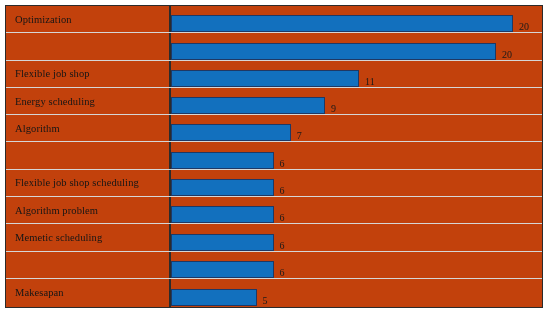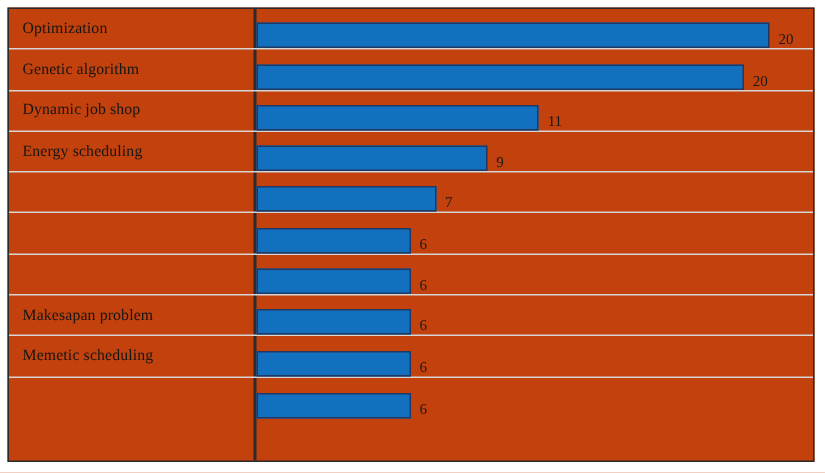--- a/index.html
+++ b/index.html
@@ -114,74 +114,82 @@
 
     <div class="rows">
         <div class="row">
           <div class="row-label">Optimization</div>
           <div class="bar-zone">
             <div class="bar" style="width: 342px;"></div>
             <span class="bar-value">20</span>
           </div>
         </div>
         <div class="row">
-          <div class="row-label">Genetic algorithm</div>
           <div class="bar-zone">
             <div class="bar" style="width: 324.9px;"></div>
             <span class="bar-value">20</span>
           </div>
         </div>
         <div class="row">
-          <div class="row-label">Dynamic job shop</div>
+          <div class="row-label">Flexible job shop</div>
           <div class="bar-zone">
             <div class="bar" style="width: 188.1px;"></div>
             <span class="bar-value">11</span>
           </div>
         </div>
         <div class="row">
           <div class="row-label">Energy scheduling</div>
           <div class="bar-zone">
             <div class="bar" style="width: 153.9px;"></div>
             <span class="bar-value">9</span>
           </div>
         </div>
         <div class="row">
+          <div class="row-label">Algorithm</div>
           <div class="bar-zone">
             <div class="bar" style="width: 119.7px;"></div>
             <span class="bar-value">7</span>
           </div>
         </div>
         <div class="row">
           <div class="bar-zone">
             <div class="bar" style="width: 102.6px;"></div>
             <span class="bar-value">6</span>
           </div>
         </div>
         <div class="row">
+          <div class="row-label">Flexible job shop scheduling</div>
           <div class="bar-zone">
             <div class="bar" style="width: 102.6px;"></div>
             <span class="bar-value">6</span>
           </div>
         </div>
         <div class="row">
-          <div class="row-label">Makesapan problem</div>
+          <div class="row-label">Algorithm problem</div>
           <div class="bar-zone">
             <div class="bar" style="width: 102.6px;"></div>
             <span class="bar-value">6</span>
           </div>
         </div>
         <div class="row">
           <div class="row-label">Memetic scheduling</div>
           <div class="bar-zone">
             <div class="bar" style="width: 102.6px;"></div>
             <span class="bar-value">6</span>
           </div>
         </div>
         <div class="row">
           <div class="bar-zone">
             <div class="bar" style="width: 102.6px;"></div>
             <span class="bar-value">6</span>
           </div>
         </div>
+        <div class="row">
+          <div class="row-label">Makesapan</div>
+          <div class="bar-zone">
+            <div class="bar" style="width: 85.5px;"></div>
+            <span class="bar-value">5</span>
+          </div>
+        </div>
       </div>
 
   </div>
 </div>
 
 </body></html>

